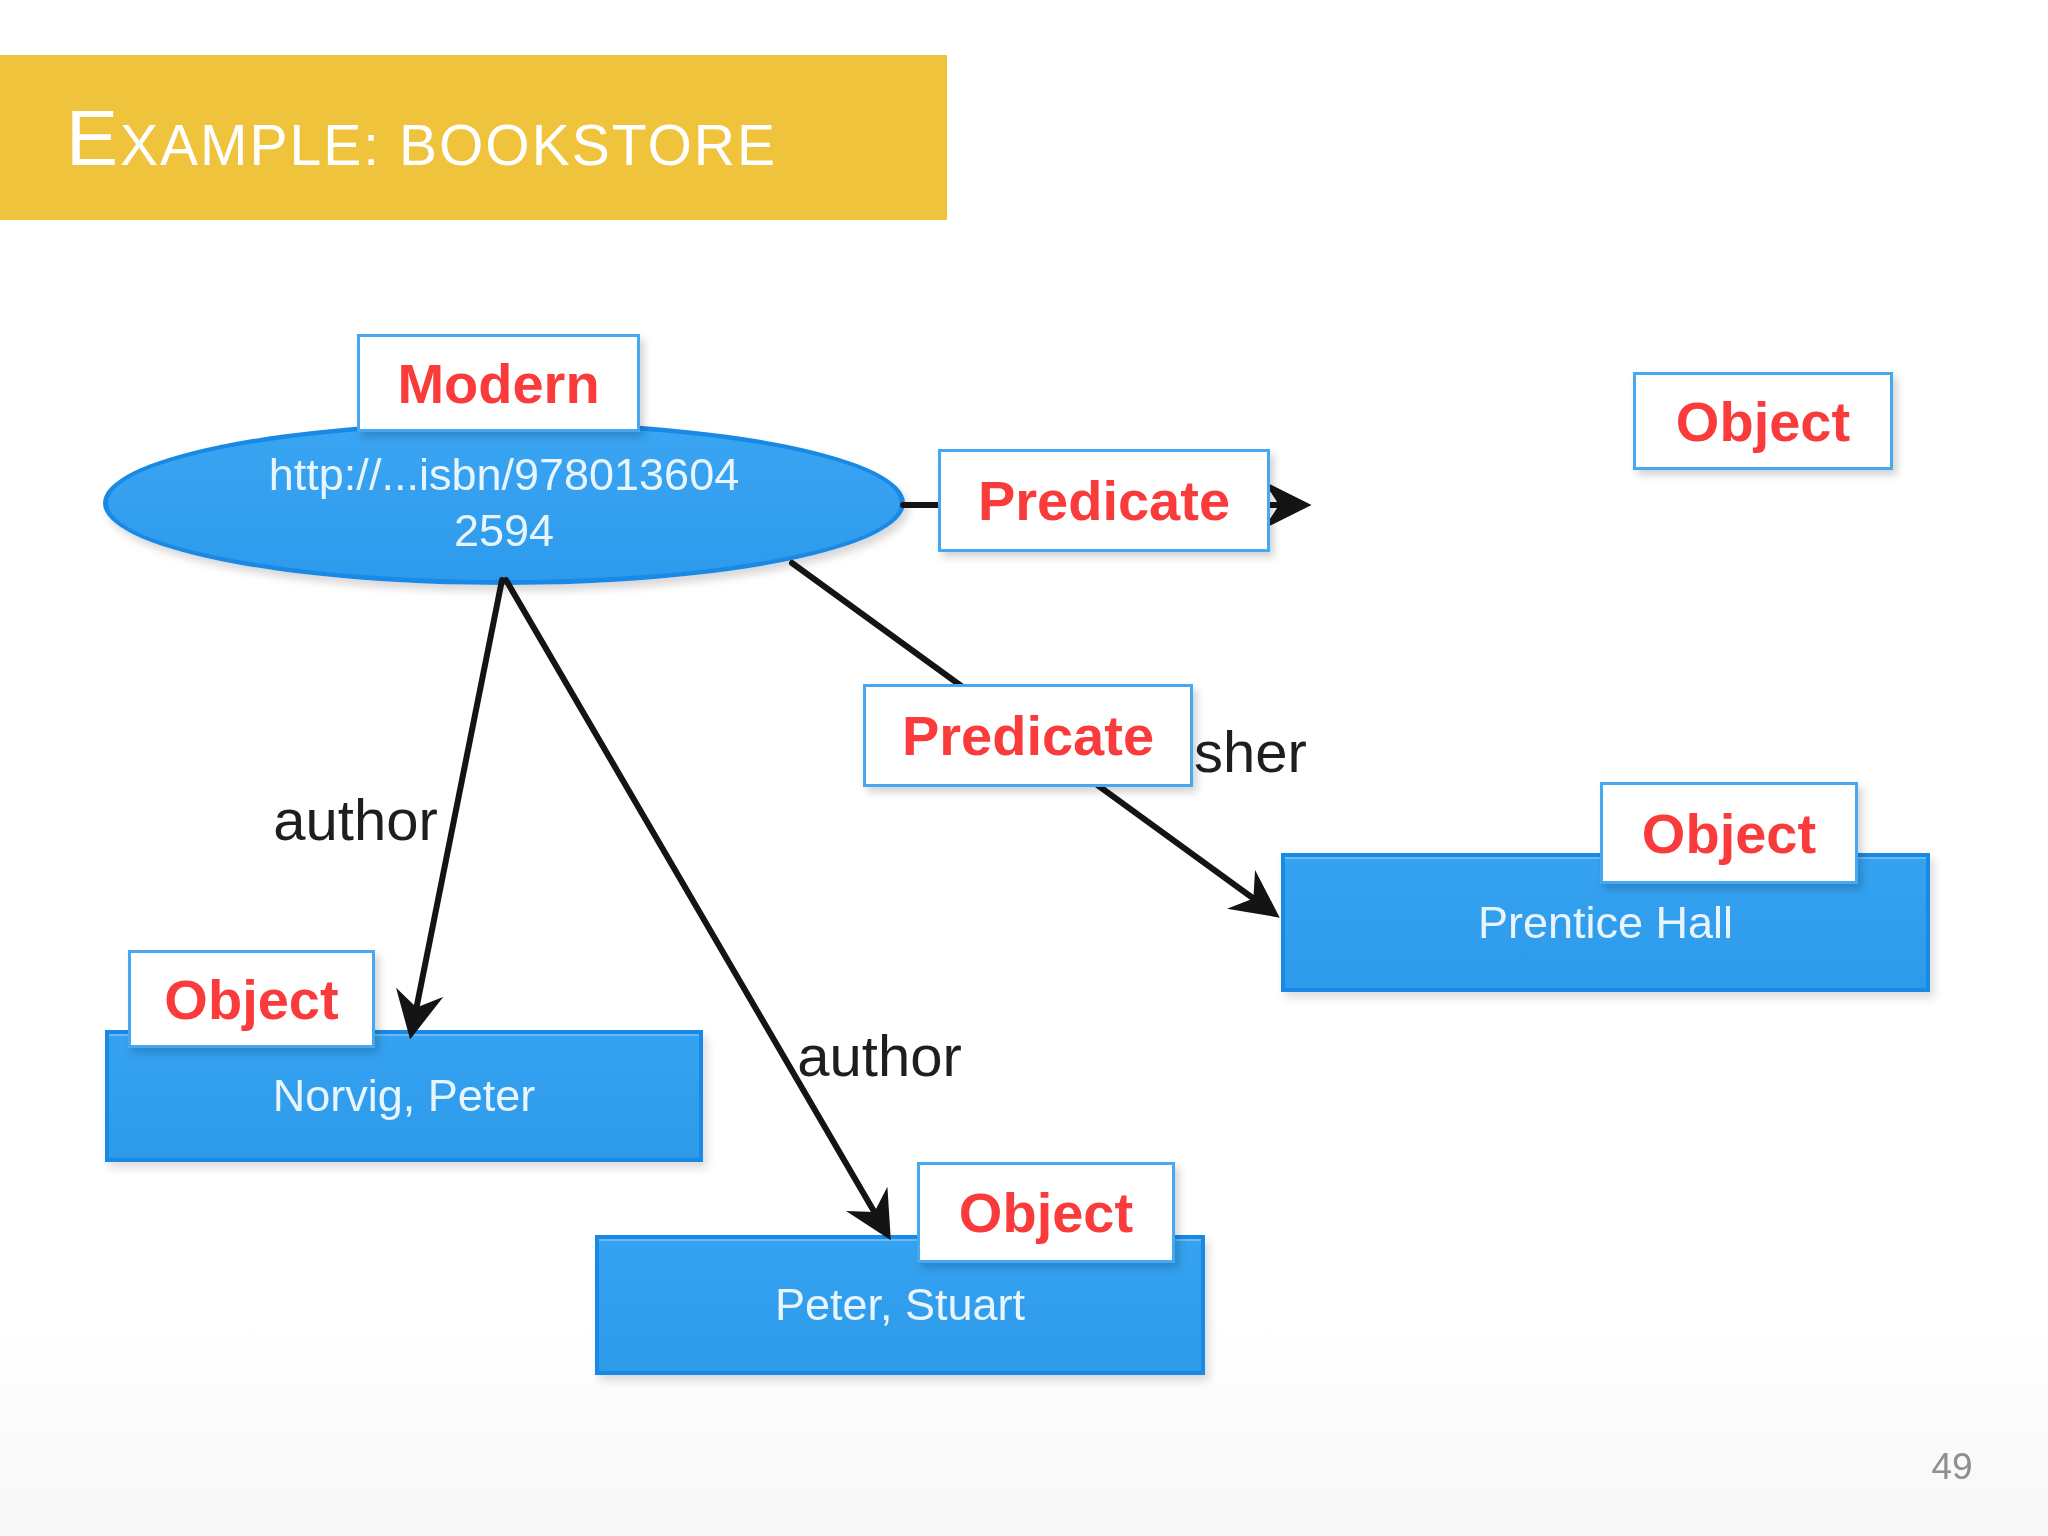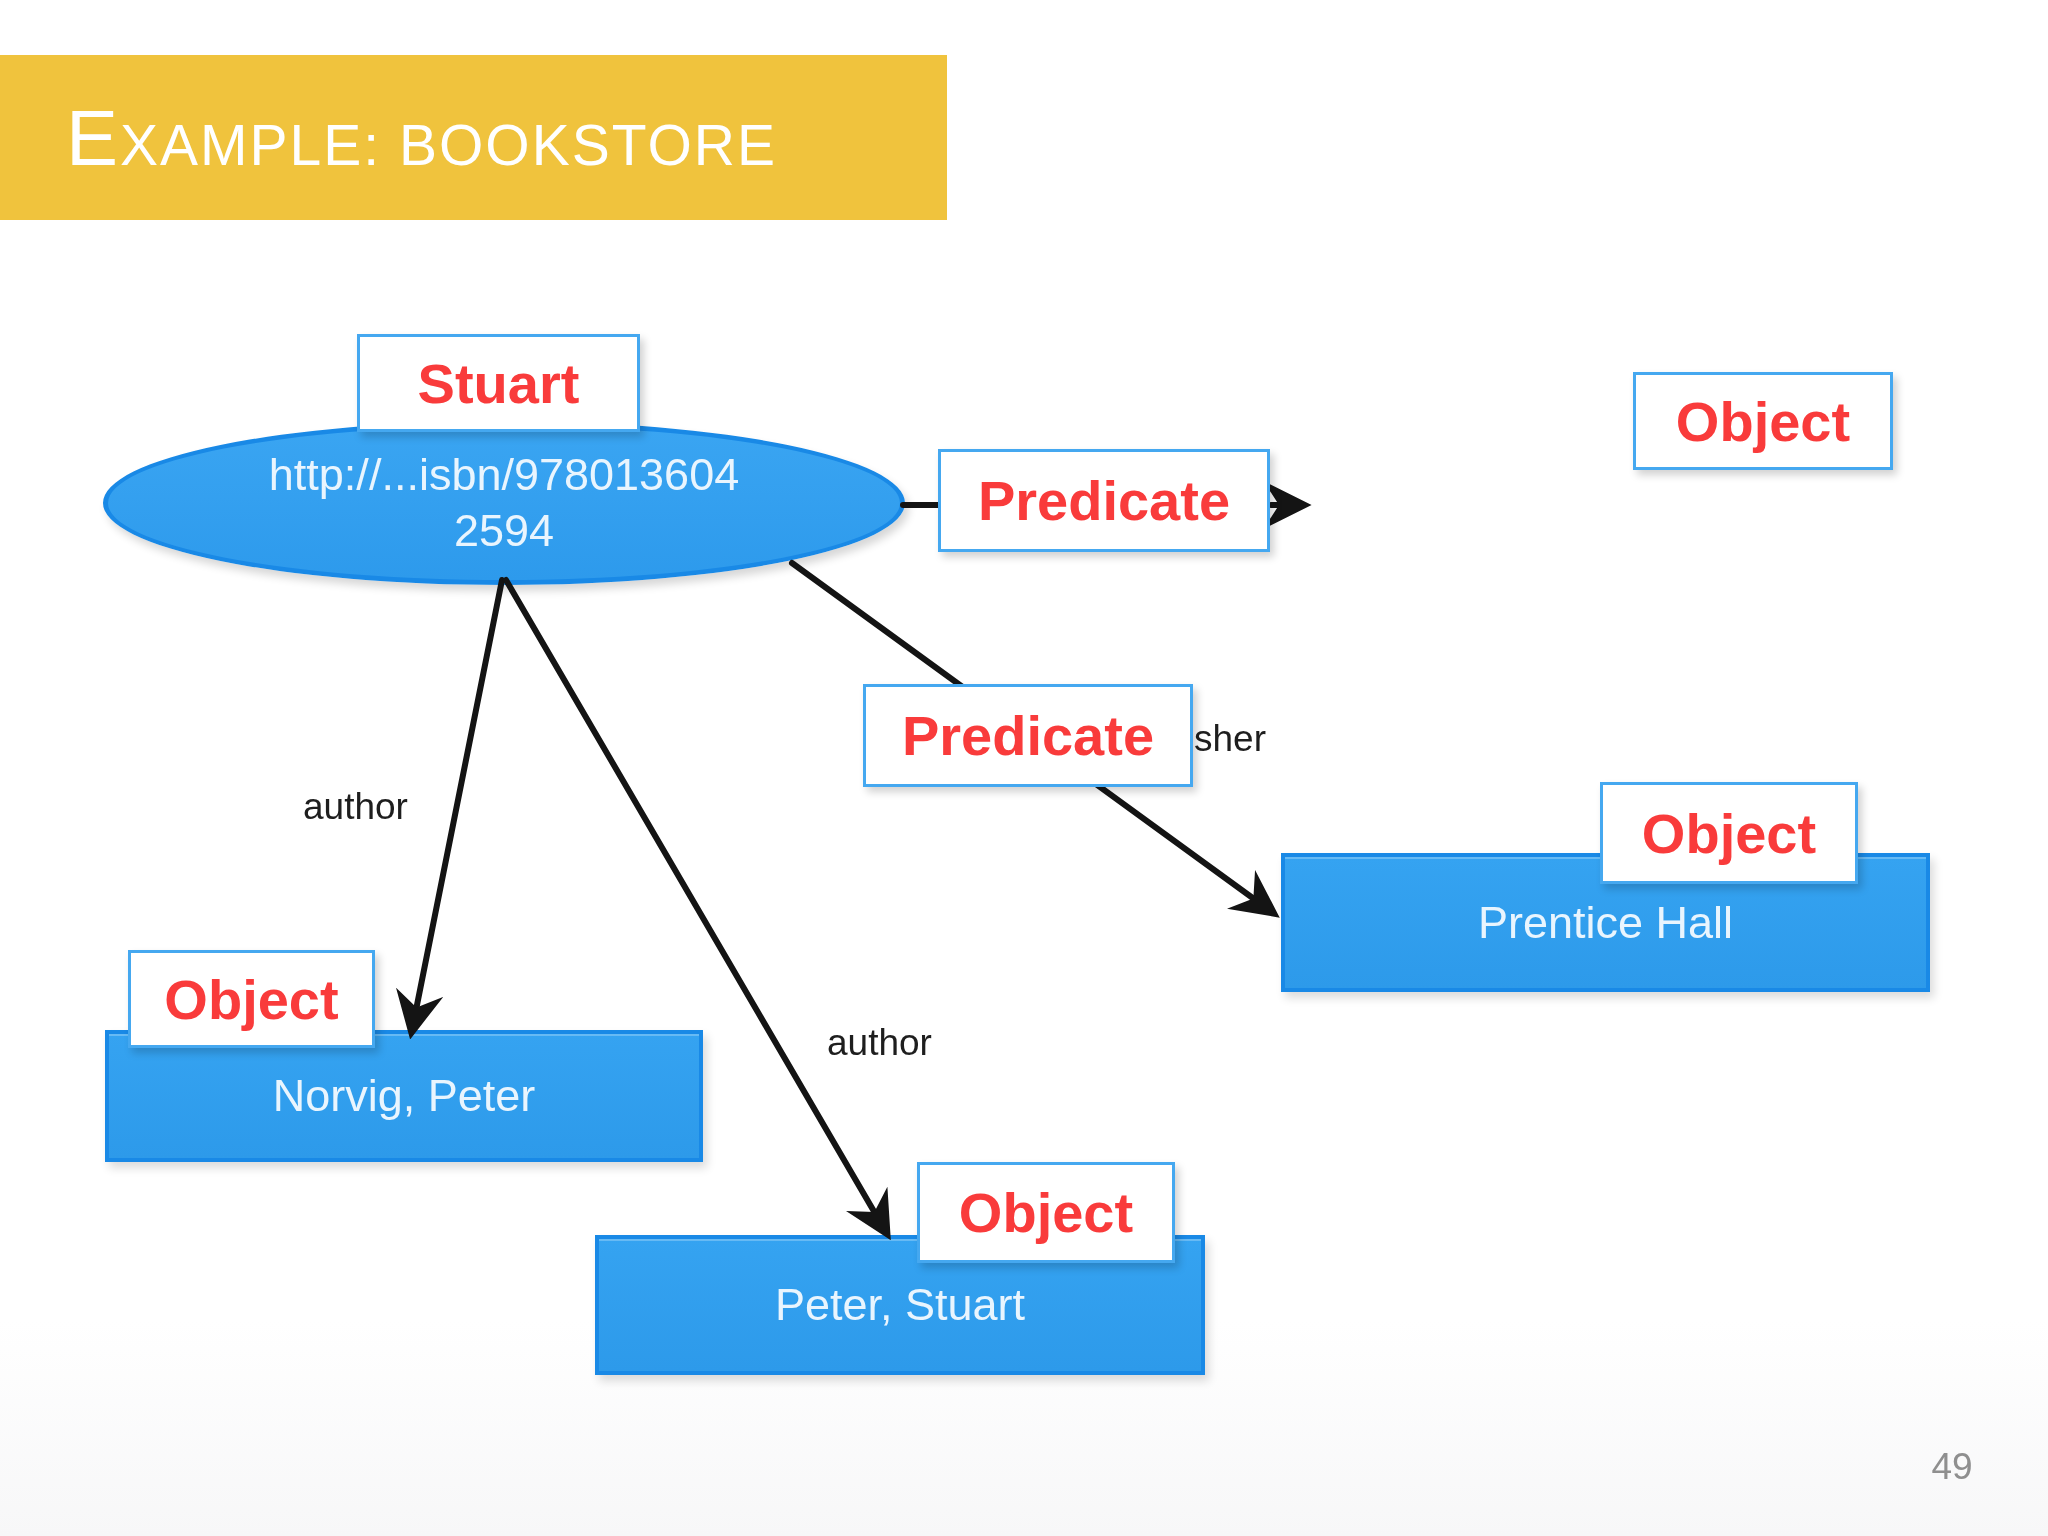--- a/index.html
+++ b/index.html
@@ -44,21 +44,21 @@
   .edges{position:absolute;left:0;top:0;z-index:3;pointer-events:none;}
   .tag{
     position:absolute;box-sizing:border-box;
     background:#ffffff;border:3px solid #45A8F0;
     box-shadow:4px 5px 8px rgba(0,0,0,0.18);
     display:flex;align-items:center;justify-content:center;
     color:#F93B3B;font-size:56px;font-weight:bold;white-space:nowrap;
     z-index:4;
   }
   .edge-label{
-    position:absolute;color:#1E1E1E;font-size:37px;text-align:center;white-space:nowrap;
+    position:absolute;color:#1E1E1E;font-size:58px;text-align:center;white-space:nowrap;
     z-index:2;
   }
   .page-num{
     position:absolute;left:1922px;top:1446px;width:60px;text-align:center;
     color:#8F8F8F;font-size:37px;z-index:1;
   }
 </style>
 </head>
 <body>
 
@@ -98,21 +98,21 @@
     </defs>
     <g stroke="#141414" stroke-width="6" stroke-linecap="round" fill="none">
       <line x1="903" y1="505" x2="941" y2="505"></line>
       <line x1="1271" y1="505" x2="1302" y2="505" marker-end="url(#ah)"></line>
       <line x1="502" y1="580" x2="412" y2="1030" marker-end="url(#ah)"></line>
       <line x1="506" y1="580" x2="886" y2="1232" marker-end="url(#ah)"></line>
       <line x1="792" y1="563" x2="1272" y2="912" marker-end="url(#ah)"></line>
     </g>
   </svg>
 
-  <div class="tag" style="left:357px;top:334px;width:283px;height:98px;">Stuart</div>
+  <div class="tag" style="left:357px;top:334px;width:283px;height:98px;">Modern</div>
   <div class="tag" style="left:938px;top:449px;width:332px;height:103px;">Predicate</div>
   <div class="tag" style="left:1633px;top:372px;width:260px;height:98px;">Object</div>
   <div class="tag" style="left:863px;top:684px;width:330px;height:103px;">Predicate</div>
   <div class="tag" style="left:1600px;top:782px;width:258px;height:102px;">Object</div>
   <div class="tag" style="left:128px;top:950px;width:247px;height:98px;">Object</div>
   <div class="tag" style="left:917px;top:1162px;width:258px;height:101px;">Object</div>
 
   <div class="page-num">49</div>
 
 </div>

